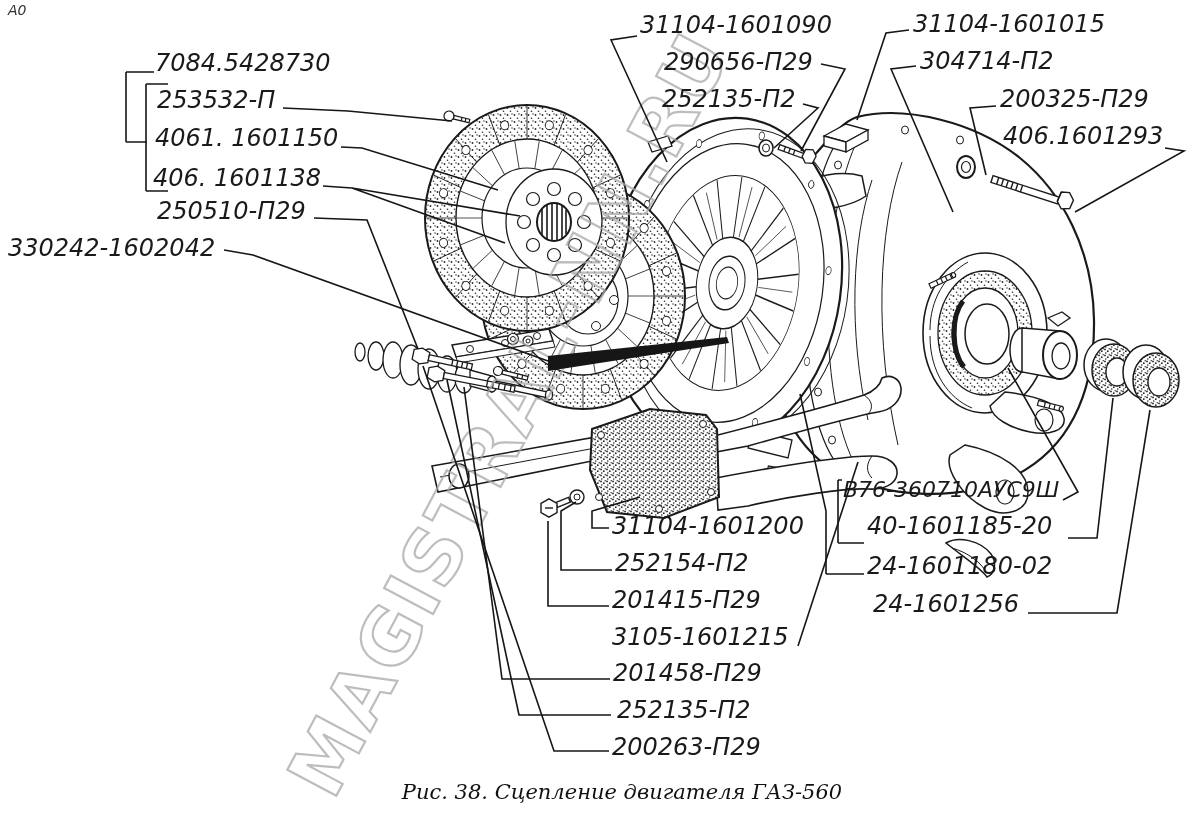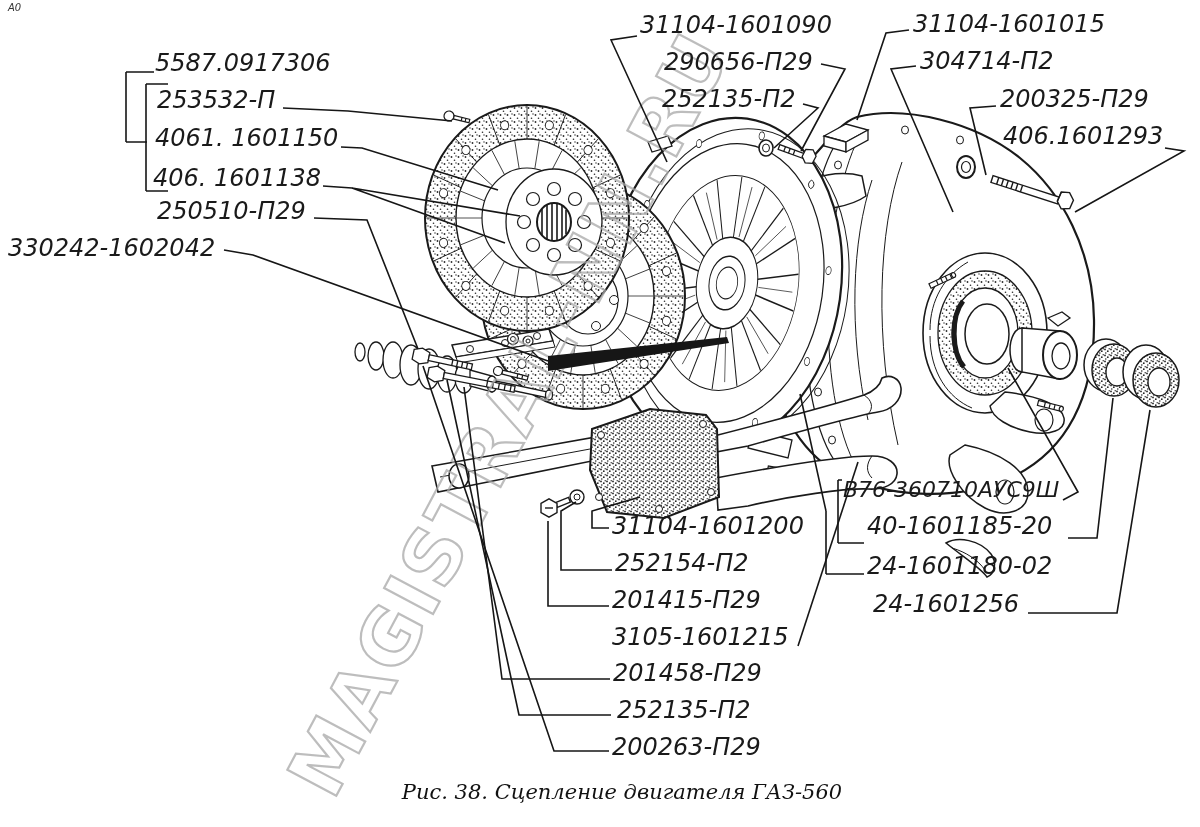--- a/index.html
+++ b/index.html
@@ -2,21 +2,21 @@
 <html><head>
 <meta charset="utf-8">
 <style>
   html,body{margin:0;padding:0;background:#888;}
   .stage{position:relative;width:1200px;height:827px;background:#ffffff;overflow:hidden;
          font-family:"DejaVu Sans",sans-serif;}
   .stage svg{position:absolute;left:0;top:0;}
   .lbl{position:absolute;font-style:italic;font-size:24px;line-height:1.1;color:#1a1a1a;
        white-space:nowrap;letter-spacing:0px;}
   .lbl-sm{font-size:22px;font-style:italic;}
-  .corner{position:absolute;left:8px;top:2px;font-style:italic;font-size:10px;color:#333;}
+  .corner{position:absolute;left:8px;top:2px;font-style:italic;font-size:14px;color:#333;}
   .caption{position:absolute;left:0;right:0;top:780px;text-align:center;
            font-family:"DejaVu Serif",serif;font-style:italic;font-size:21px;color:#111;margin-left:44px;}
 </style>
 </head>
 <body>
 
 <div class="stage">
 
 <svg width="1200" height="827" viewBox="0 0 1200 827">
   <defs>
@@ -397,21 +397,21 @@
     <path d="M838,480 H842 M838,480 V543 M838,543 H864"></path>
     <path d="M1063,500 L1078,492 L1008,368"></path>
     <path d="M1068,538 L1097,538 L1113,398"></path>
     <path d="M826,574 H864 M826,574 V511 M826,511 L800,394"></path>
     <path d="M1028,613 L1117,613 L1150,410"></path>
     <polygon fill="#161616" stroke="none" points="548,356 548,371 729,343 727,337"></polygon>
   </g>
 </svg>
 
 <div>
-  <div class="lbl" style="left:155px;top:50px">5587.0917306</div>
+  <div class="lbl" style="left:155px;top:50px">7084.5428730</div>
   <div class="lbl" style="left:157px;top:87px">253532-П</div>
   <div class="lbl" style="left:155px;top:125px">4061. 1601150</div>
   <div class="lbl" style="left:153px;top:165px">406. 1601138</div>
   <div class="lbl" style="left:157px;top:198px">250510-П29</div>
   <div class="lbl" style="left:8px;top:235px">330242-1602042</div>
 </div>
 
 <div>
   <div class="lbl" style="left:640px;top:12px">31104-1601090</div>
   <div class="lbl" style="left:664px;top:49px">290656-П29</div>

